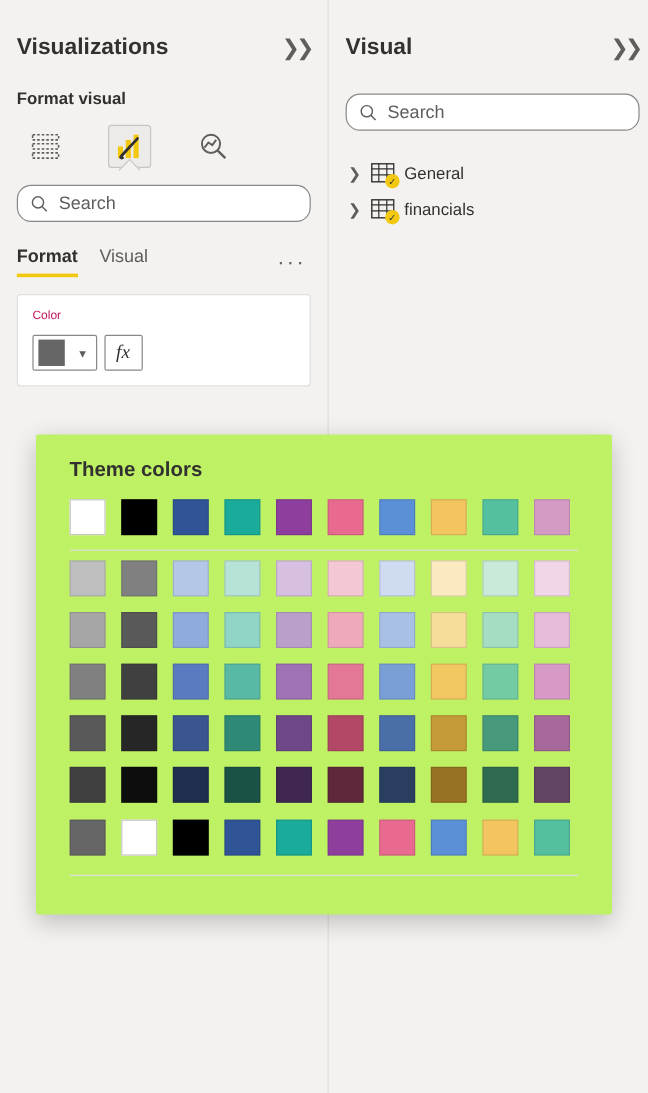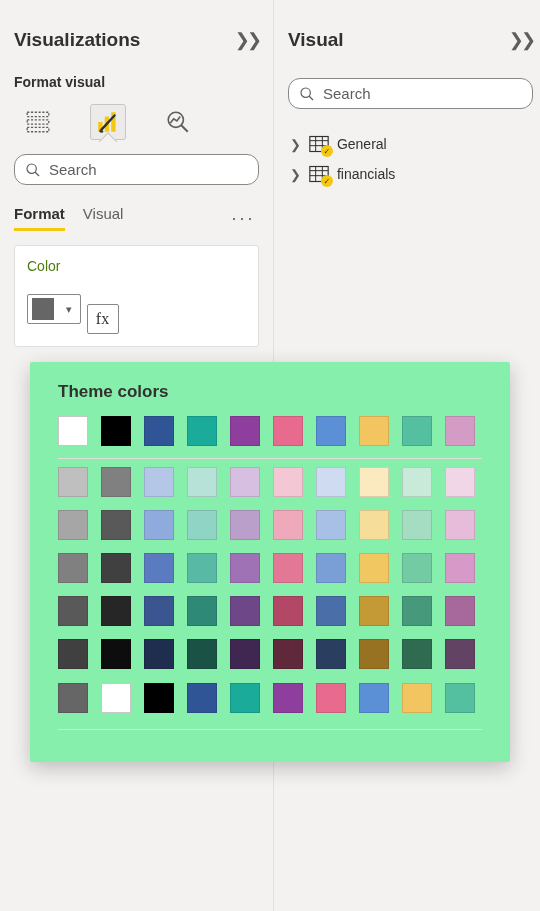--- a/index.html
+++ b/index.html
@@ -130,22 +130,22 @@
       cursor: pointer;
       padding-right: 4px;
     }
     .format-card {
       background: #fff;
       border: 1px solid #e1dfdd;
       border-radius: 3px;
       padding: 12px;
     }
     .card-label {
-      font-size: 14px;
-      color: #4d7c0f;
+      font-size: 10px;
+      color: #be185d;
       margin-bottom: 10px;
     }
     .color-control-row {
       display: flex;
       gap: 6px;
       align-items: center;
     }
     .color-dropdown {
       display: flex;
       align-items: center;
@@ -168,34 +168,34 @@
       padding: 0 4px;
     }
     .fx-button {
       border: 1px solid #8a8886;
       border-radius: 2px;
       height: 30px;
       width: 32px;
       display: flex;
       align-items: center;
       justify-content: center;
+      font-style: italic;
       font-family: "Times New Roman", serif;
       font-size: 16px;
       cursor: pointer;
       background: #fff;
-      margin-top: 20px;
     }
 
     
     .color-picker {
       position: absolute;
       top: 362px;
       left: 30px;
       width: 480px;
-      background: #86efac;
+      background: #bef264;
       box-shadow: 0 6px 20px rgba(0,0,0,0.22);
       border-radius: 2px;
       padding: 20px 28px 22px;
       z-index: 10;
     }
     .picker-section-title {
       font-size: 17px;
       font-weight: 600;
       margin-bottom: 14px;
       color: #323130;

